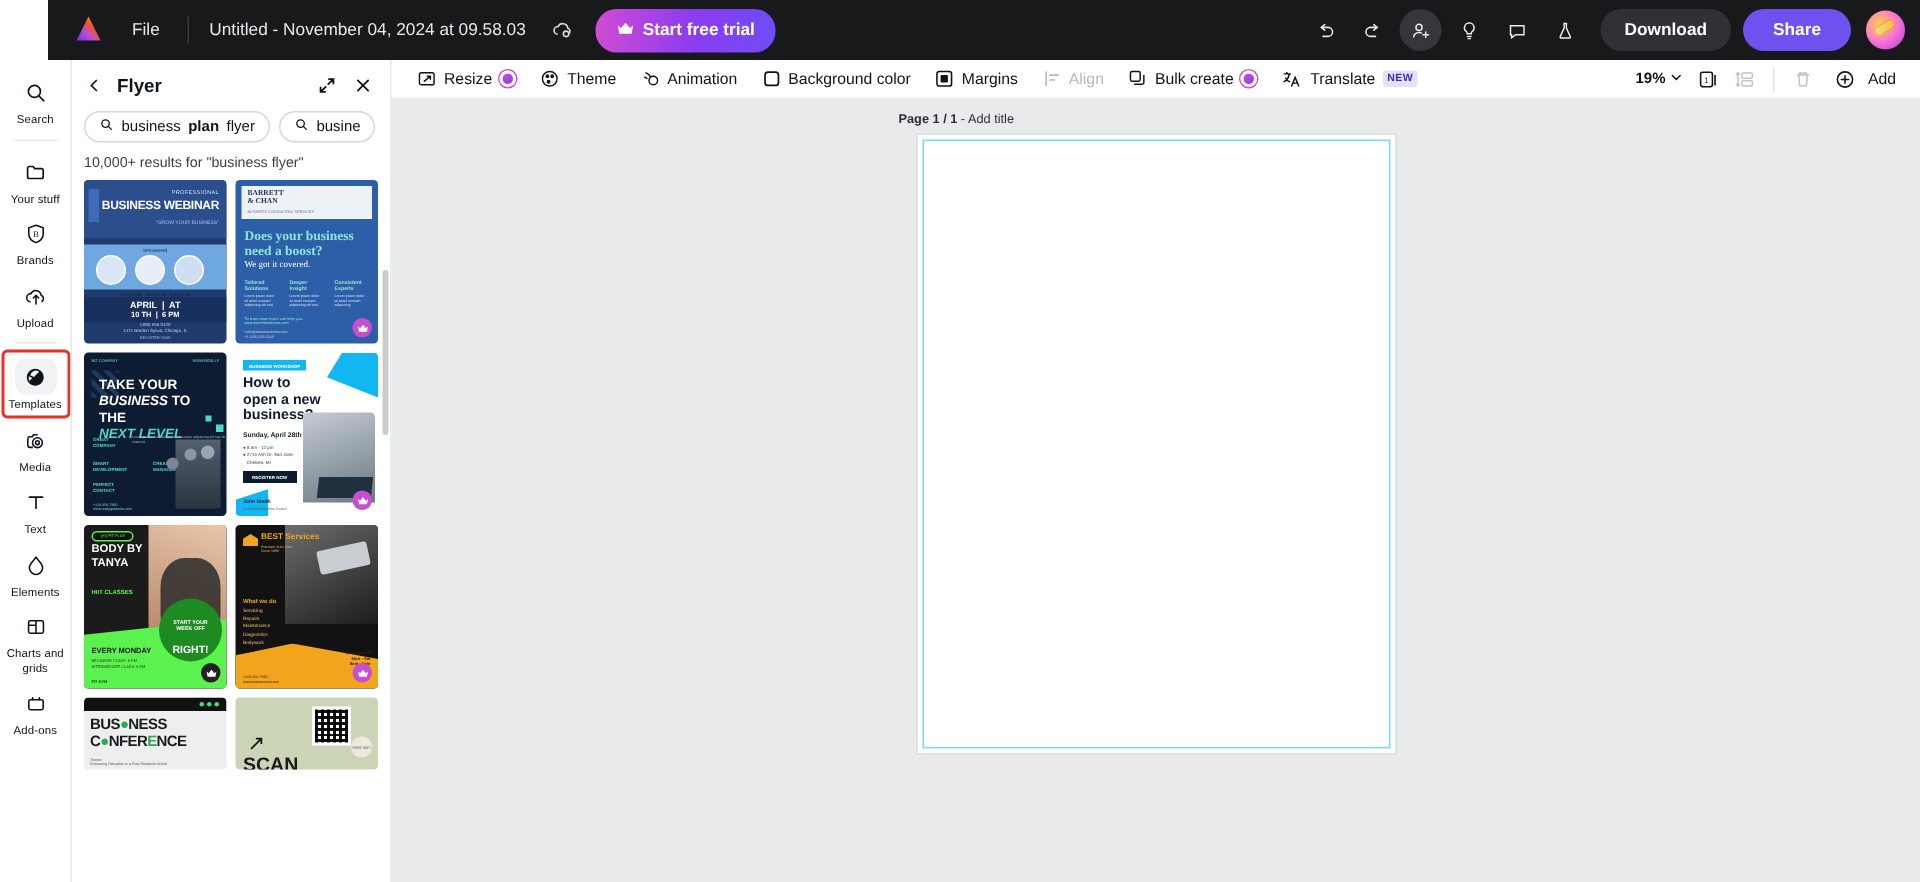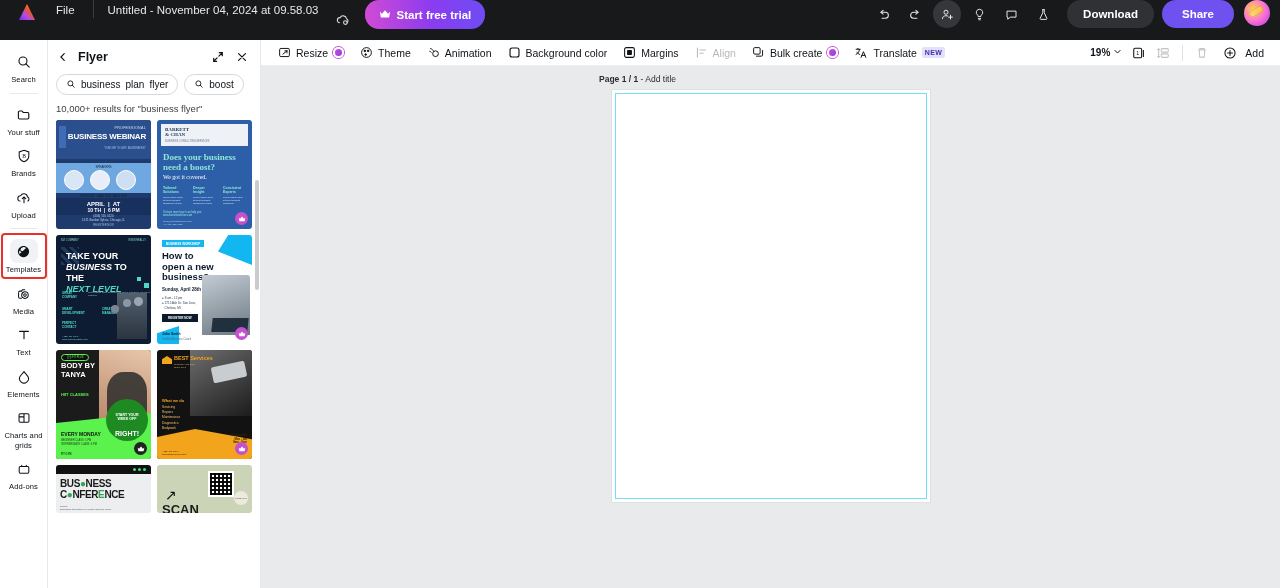--- a/index.html
+++ b/index.html
@@ -5,22 +5,22 @@
   * { box-sizing: border-box; margin: 0; padding: 0; }
   html, body {
     width: 1280px; height: 588px; overflow: hidden;
     font-family: "Liberation Sans", sans-serif;
     background: #fff; color: #0e1318;
   }
   .app { position: relative; width: 1280px; height: 588px; display: flex; flex-direction: column; }
 
   
   .topbar {
-    height: 40px; background: #18191b; display: flex; 
-    padding: 0 10px; flex: 0 0 40px; color: #fff;
+    height: 40px; background: #18191b; display: flex; align-items: center;
+    padding: 0 10px; flex: 0 0 40px; color: #fff; margin-left: 32px;
   }
   .brand-logo { width: 26px; height: 26px; margin: 0 6px 0 4px; position: relative; }
   .brand-logo svg { display: block; }
   .tb-file {
     font-size: 11.5px; color: #e6e8ea; padding: 4px 10px; border-radius: 5px; cursor: pointer;
   }
   .tb-divider { width: 1px; height: 18px; background: #3a3c3f; margin: 0 8px; }
   .tb-title { font-size: 11.5px; color: #e6e8ea; padding: 4px 6px; white-space: nowrap; }
   .tb-cloud { margin-left: 10px; display: flex; align-items: center; opacity: .92; }
   .trial-btn {
@@ -118,21 +118,21 @@
     border-radius: 6px; background: #5b4ae8; color: #fff; font-size: 8px;
     display: flex; align-items: center; justify-content: center; padding: 0 2px;
     font-weight: bold; border: 1.5px solid #fff;
   }
   .chips { display: flex; gap: 6px; padding: 0 8px 6px; overflow: hidden; }
   .chip {
     height: 21px; border: 1px solid #d5d7da; border-radius: 11px; display: flex;
     align-items: center; gap: 5px; padding: 0 9px; font-size: 10px; white-space: nowrap;
     cursor: pointer; flex: 0 0 auto; color: #0e1318;
   }
-  .chip b { font-weight: normal; }
+  .chip b { font-weight: bold; }
   .results-count { padding: 2px 8px 6px; font-size: 9.5px; color: #3b3f43; }
 
   .grid {
     flex: 1; overflow: hidden; padding: 0 8px; display: grid;
     grid-template-columns: 1fr 1fr; gap: 6px; align-content: start;
   }
   .thumb {
     position: relative; height: 109px; border-radius: 3px; overflow: hidden; cursor: pointer;
     background: #ddd; font-size: 5px; color: #fff;
   }
@@ -417,21 +417,21 @@
             <b>plan</b>
             <span> flyer</span>
         </div>
         <div class="chip">
           <span>
             <svg width="10" height="10" viewBox="0 0 16 16" fill="none" stroke="#0e1318" stroke-width="1.4">
               <circle cx="7" cy="7" r="4"></circle>
                 <path d="M10 10l3.2 3.2" stroke-linecap="round"></path>
             </svg>
           </span>
-          <span>boost</span>
+          <span>busine</span>
         </div>
       </div>
 
       <div class="results-count">10,000+ results for "business flyer"</div>
 
       <div class="grid">
 
         <div class="thumb" style="background:#1f3b6e;">
           <div style="position:absolute;left:0;top:0;right:0;height:36%;background:#2b4e8c;"></div>
           <div style="position:absolute;left:3px;top:6px;width:7px;height:22px;background:#3f6bb8;"></div>

